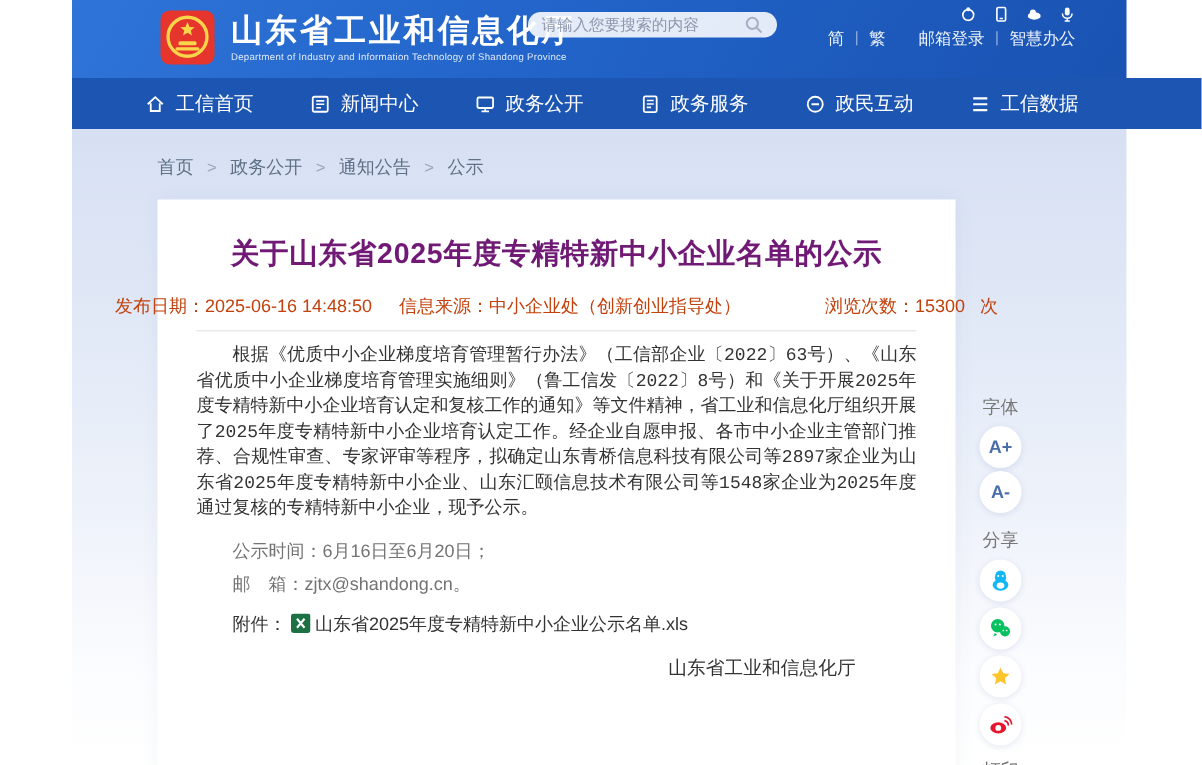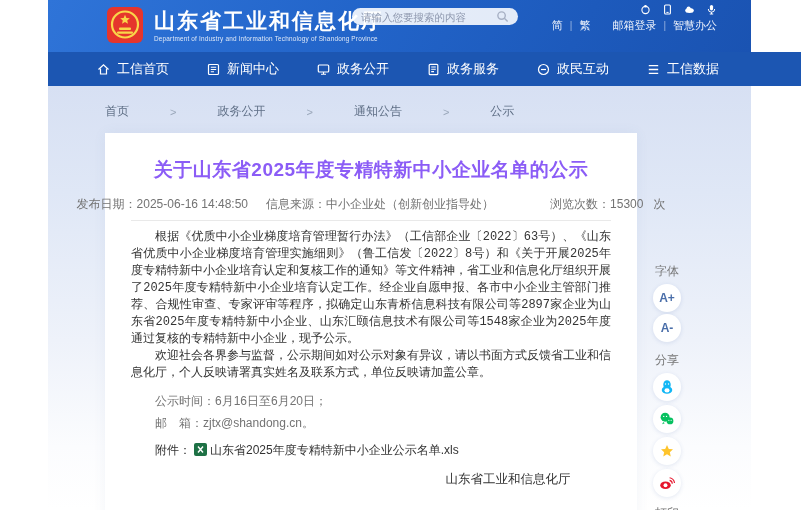--- a/index.html
+++ b/index.html
@@ -31,30 +31,30 @@
 
   
   .navbar { position:absolute; left:0; top:52px; width:775px; height:34px;
     background:#1c56b2; display:flex; align-items:center; padding-left:48px; gap:37px; }
   .nav-item { display:flex; align-items:center; gap:6px; color:#fff; font-size:13px; cursor:pointer; white-space:nowrap; }
   .nav-item svg { width:15px; height:15px; }
 
   
   .content { position:absolute; left:0; top:86px; width:703px; height:424px;
     background:linear-gradient(180deg,#d7e0f3 0%,#dfe7f6 25%,#eef2fa 60%,#fbfcfe 85%,#ffffff 100%); }
-  .breadcrumb { position:absolute; left:57px; top:17px; font-size:12px; color:#5f6f86; display:flex; align-items:center;gap:32px; }
+  .breadcrumb { position:absolute; left:57px; top:17px; font-size:12px; color:#5f6f86; display:flex; align-items:center; }
   .breadcrumb .bc-sep { color:#9aa7ba; margin:0 9px; font-size:11px; }
   .bc-link { cursor:pointer; }
 
   
   .card { position:absolute; left:57px; top:47px; width:532px; bottom:-16px;
     background:#fff; box-shadow:0 0 12px rgba(90,110,160,.07); padding:0 26px; }
   .art-title { margin-top:24px; text-align:center; font-size:19px; font-weight:bold;
-    color:#8b5cf6; line-height:26px; letter-spacing:.5px; }
-  .meta { margin-top:13px; display:flex; justify-content:center; font-size:12px; color:#737373; white-space:nowrap; }
+    color:#701a75; line-height:26px; letter-spacing:.5px; }
+  .meta { margin-top:13px; display:flex; justify-content:center; font-size:12px; color:#c2410c; white-space:nowrap; }
   .meta .m2 { margin-left:18px;font-family:Liberation Serif, serif; }
   .meta .m3 { margin-left:56px; }
   .meta .unit { margin-left:10px; }
   .divider { border-bottom:1px solid #e9e9e9; margin-top:7px; }
   .body-p { margin-top:8px; font-size:12px; line-height:17px; color:#333;
     text-indent:2em; text-align:justify;font-family:Liberation Mono, monospace; }
   .body-p + .body-p { margin-top:0; }
   .info-block { margin-top:11px; }
   .info-line { font-size:12px; line-height:17px; color:#737373; text-indent:2em; margin-bottom:5px; }
   .attach { margin-top:10px; font-size:12px; color:#333; text-indent:2em; }
@@ -202,21 +202,20 @@
             <span>信息来源：</span><span>中小企业处（创新创业指导处）</span>
           </span>
           <span class="m3">
             <span>浏览次数：</span><span>15300</span><span class="unit">次</span>
           </span>
         </div>
 
         <div class="divider"></div>
 
         <p class="body-p">根据《优质中小企业梯度培育管理暂行办法》（工信部企业〔2022〕63号）、《山东省优质中小企业梯度培育管理实施细则》（鲁工信发〔2022〕8号）和《关于开展2025年度专精特新中小企业培育认定和复核工作的通知》等文件精神，省工业和信息化厅组织开展了2025年度专精特新中小企业培育认定工作。经企业自愿申报、各市中小企业主管部门推荐、合规性审查、专家评审等程序，拟确定山东青桥信息科技有限公司等2897家企业为山东省2025年度专精特新中小企业、山东汇颐信息技术有限公司等1548家企业为2025年度通过复核的专精特新中小企业，现予公示。</p>
-        <p class="body-p">欢迎社会各界参与监督，公示期间如对公示对象有异议，请以书面方式反馈省工业和信息化厅，个人反映请署真实姓名及联系方式，单位反映请加盖公章。</p>
 
         <div class="info-block">
           <div class="info-line">公示时间：6月16日至6月20日；</div>
           <div class="info-line">邮　箱：zjtx@shandong.cn。</div>
         </div>
 
         <p class="attach"><span>附件：</span><svg viewBox="0 0 13 13">
               <rect width="13" height="13" rx="2" fill="#1e7145"></rect>
               <path d="M4 3.5 L9 9.5 M9 3.5 L4 9.5" stroke="#fff" stroke-width="1.4"></path>
             </svg><a>山东省2025年度专精特新中小企业公示名单.xls</a></p>

